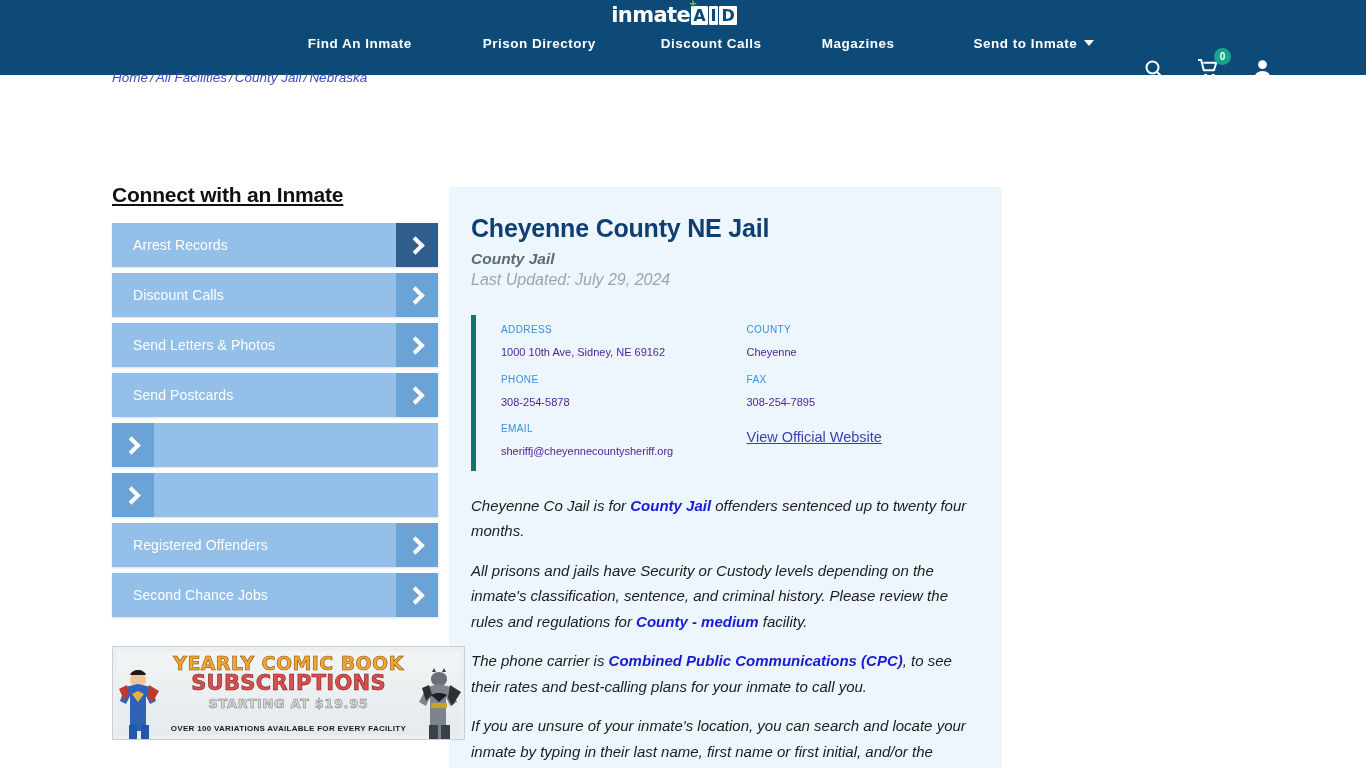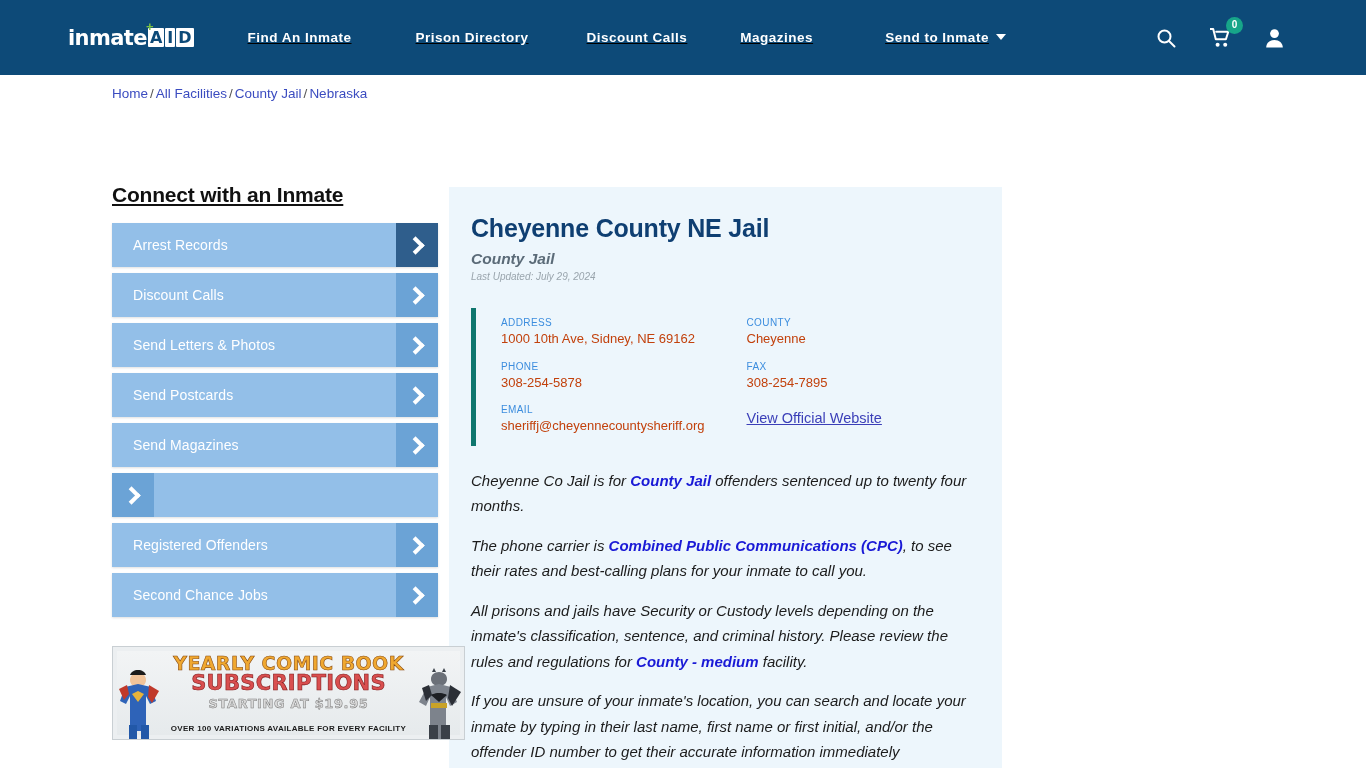--- a/index.html
+++ b/index.html
@@ -10,21 +10,22 @@
     background: #ffffff;
     font-family: "Liberation Sans", sans-serif;
   }
 
   
   .header {
     height: 75px;
     background: #0d4a78;
     display: flex;
     align-items: center;
-    padding: 0 20px 0 68px;
+    padding: 0 32px 0 68px;
+    flex-direction: column;
   }
   .logo {
     display: flex;
     align-items: center;
     position: relative;
     height: 30px;
     margin-right: 54px;
     flex: 0 0 auto;
   }
   .logo-word {
@@ -55,22 +56,21 @@
     top: -3px;
     color: #7ac143;
     font-size: 13px;
     font-weight: bold;
     line-height: 1;
   }
   .nav {
     display: flex;
     align-items: center;
     flex: 1 1 auto;
-    gap: 5px;
-    text-decoration: underline;
+    gap: 12px;
   }
   .nav-item {
     color: #ffffff;
     font-size: 13.5px;
     font-weight: bold;
     letter-spacing: 0.5px;
     white-space: nowrap;
     cursor: pointer;
     padding: 6px 0;
   }
@@ -119,24 +119,25 @@
     line-height: 1;
   }
 
   
   .page {
     display: flex;
     padding: 0;
   }
   .breadcrumb {
     position: absolute;
-    top: 86px;
+    top: 70px;
     left: 112px;
     font-size: 13.5px;
     color: #222;
+    font-style: italic;
   }
   .breadcrumb a {
     color: #3b4cc0;
     text-decoration: none;
     cursor: pointer;
   }
   .breadcrumb .sep { color: #555; margin: 0 2px; }
 
   
   .sidebar {
@@ -271,43 +272,43 @@
   }
   .facility-type {
     color: #5b6b78;
     font-size: 15.5px;
     font-weight: bold;
     font-style: italic;
     margin-top: 7px;
   }
   .facility-updated {
     color: #9aa5ad;
-    font-size: 10px;
+    font-size: 16px;
     font-style: italic;
     margin-top: 3px;
   }
   .info-block {
     border-left: 5px solid #0f766e;
     margin-top: 26px;
     padding: 9px 0 10px 25px;
     display: flex;
   }
   .info-col { width: 50%; }
   .info-col.right { padding-left: 10px; }
   .info-label {
     color: #3c8dde;
     font-size: 10px;
     letter-spacing: 0.4px;
     text-transform: uppercase;
   }
   .info-value {
-    color: #c2410c;
-    font-size: 13px;
+    color: #4c1d95;
+    font-size: 11px;
     line-height: 18.5px;
-    margin-top: 2px;
+    margin-top: 8px;
     margin-bottom: 12px;
     word-break: break-word;
   }
   .info-value.last { margin-bottom: 0; }
   .official-link {
     color: #3b3fb8;
     font-size: 14.5px;
     text-decoration: underline;
     cursor: pointer;
     display: inline-block;
@@ -404,21 +405,20 @@
           <i class="chev"></i>
         </div>
     </div>
     <div class="side-btn">
       <div class="side-btn-label">Send Postcards</div>
       <div class="side-btn-arrow">
           <i class="chev"></i>
         </div>
     </div>
     <div class="side-btn">
-      <div class="side-btn-label">Send Magazines</div>
       <div class="side-btn-arrow">
           <i class="chev"></i>
         </div>
     </div>
     <div class="side-btn">
       <div class="side-btn-arrow">
           <i class="chev"></i>
         </div>
     </div>
     <div class="side-btn">
@@ -482,20 +482,20 @@
         <div class="info-value">Cheyenne</div>
         <div class="info-label">FAX</div>
         <div class="info-value">308-254-7895</div>
         <a class="official-link">View Official Website</a>
       </div>
     </div>
 
     <div class="body-copy">
       <p><span>Cheyenne Co Jail is for </span><a class="inline-link">County Jail</a><span> offenders sentenced up to twenty four months.</span></p>
 
+      <p><span>All prisons and jails have Security or Custody levels depending on the inmate's classification, sentence, and criminal history. Please review the rules and regulations for </span><a class="inline-link">County - medium</a><span> facility.</span></p>
+
       <p><span>The phone carrier is </span><a class="inline-link">Combined Public Communications (CPC)</a><span>, to see their rates and best-calling plans for your inmate to call you.</span></p>
-
-      <p><span>All prisons and jails have Security or Custody levels depending on the inmate's classification, sentence, and criminal history. Please review the rules and regulations for </span><a class="inline-link">County - medium</a><span> facility.</span></p>
 
       <p><span>If you are unsure of your inmate's location, you can search and locate your inmate by typing in their last name, first name or first initial, and/or the offender ID number to get their accurate information immediately</span> </p>
     </div>
   </div>
 </div>
 
 </body></html>

